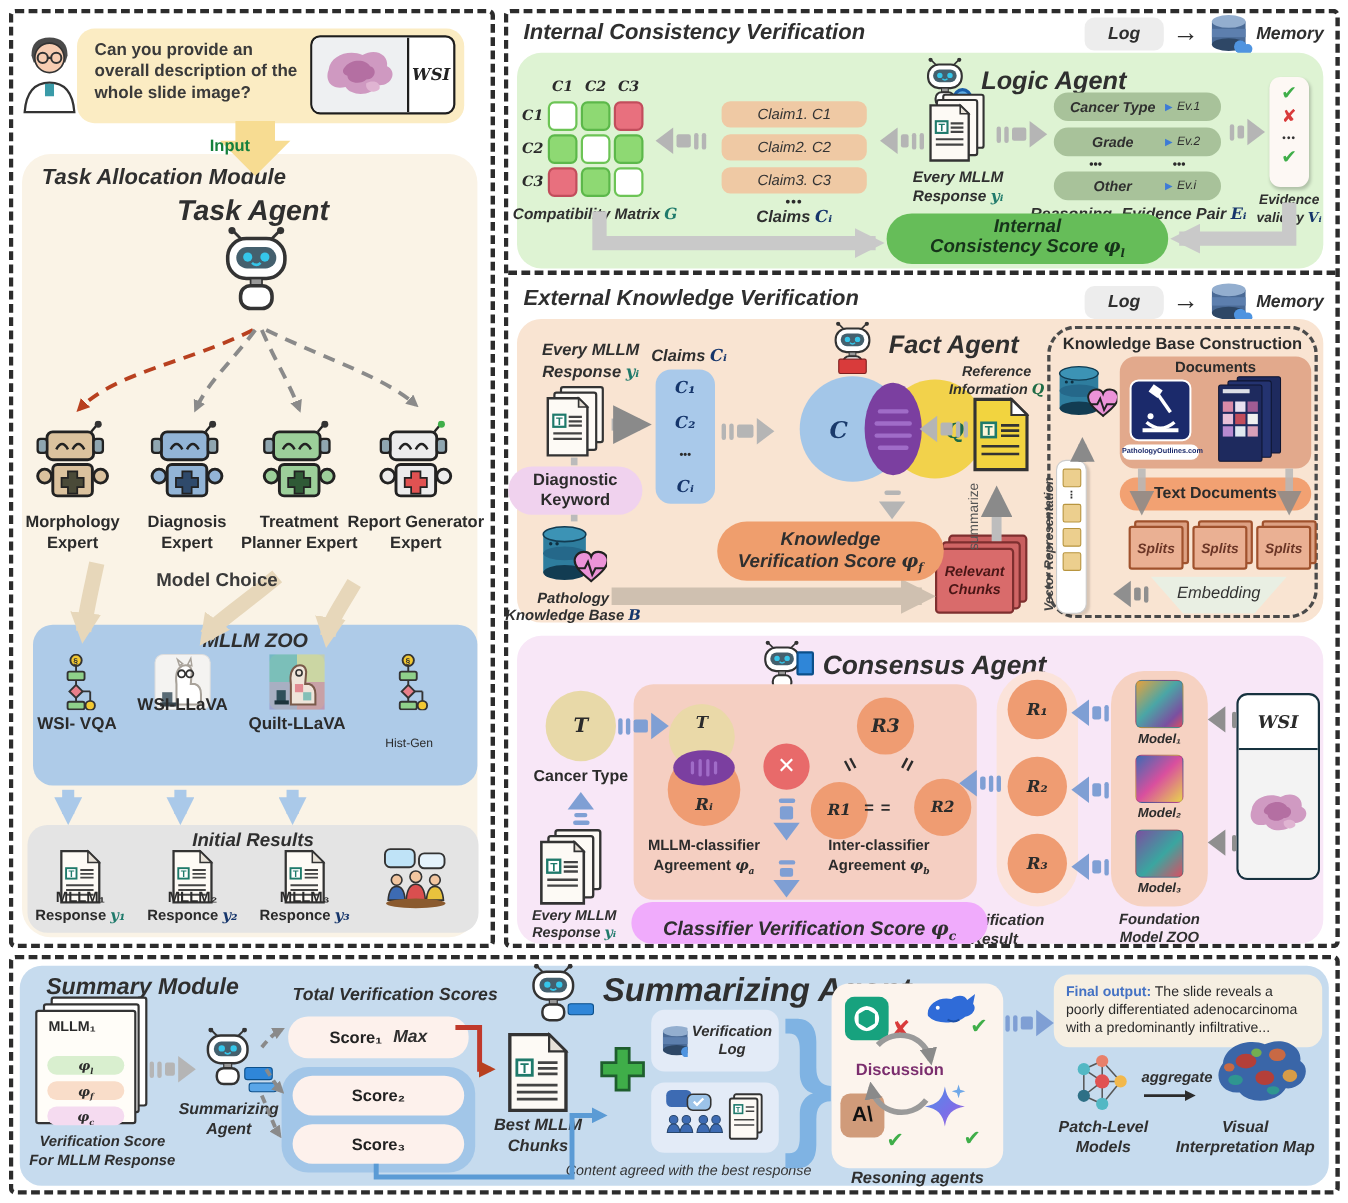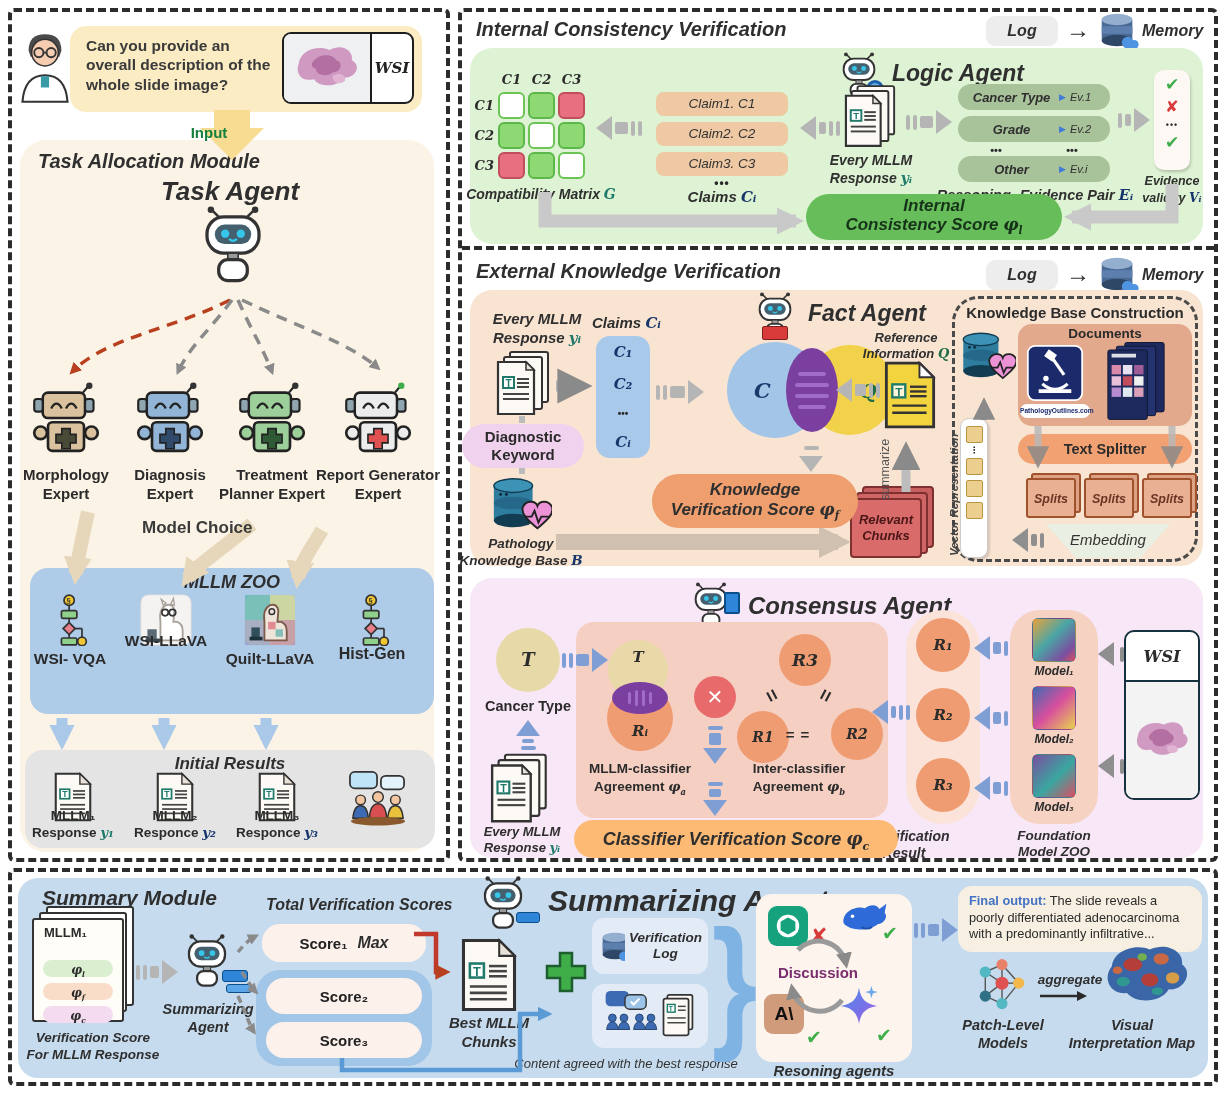--- a/index.html
+++ b/index.html
@@ -379,21 +379,21 @@
     </svg>
   <svg class="abs" width="52" height="52" style="left:244px;top:594px">
       <use href="#sym-llama2"></use>
     </svg>
   <svg class="abs" width="36" height="52" style="left:354px;top:594px">
       <use href="#sym-flow"></use>
     </svg>
   <div class="abs ctr" style="left:18px;top:650px;width:104px;font-size:15.5px;font-weight:600">WSI- VQA</div>
   <div class="abs ctr" style="left:116px;top:632px;width:100px;font-size:15.5px;font-weight:600">WSI-LLaVA</div>
   <div class="abs ctr" style="left:218px;top:650px;width:104px;font-size:15.5px;font-weight:600">Quilt-LLaVA</div>
-  <div class="abs ctr" style="left:324px;top:645px;width:96px;font-size:16px;font-weight:700">Hist-Gen</div>
+  <div class="abs ctr" style="left:324px;top:670px;width:96px;font-size:11px;font-weight:400">Hist-Gen</div>
 
   <div class="box" style="left:25px;top:750px;width:410px;height:98px;background:#e4e4e4;border-radius:18px"></div>
   <div class="abs tt ctr" style="left:25px;top:754px;width:410px;font-size:17px">Initial Results</div>
   <svg class="abs" width="42" height="50" style="left:52px;top:772px">
       <use href="#sym-doc1"></use>
     </svg>
   <svg class="abs" width="42" height="50" style="left:154px;top:772px">
       <use href="#sym-doc1"></use>
     </svg>
   <svg class="abs" width="42" height="50" style="left:256px;top:772px">
@@ -637,21 +637,21 @@
     </div>
   <svg class="abs" width="58" height="58" style="left:1026px;top:344px">
       <use href="#sym-po"></use>
     </svg>
   <div class="abs ctr" style="left:1020px;top:404px;width:70px;height:14px;background:#fff;border-radius:7px;font-size:6.6px;font-weight:bold;color:#1b2a6b;line-height:14px">PathologyOutlines.com</div>
   <svg class="abs" width="60" height="80" style="left:1106px;top:340px">
       <use href="#sym-covers"></use>
     </svg>
 
   <div class="box ctr" style="left:1018px;top:434px;width:174px;height:30px;background:#f2a172;border-radius:15px;line-height:30px">
-    <span class="b" style="font-size:14.5px">Text Splitter</span></div>
+    <span class="b" style="font-size:14.5px">Text Documents</span></div>
 
   <div class="abs" style="left:1026px;top:478px;width:50px;height:40px">
     <div class="abs" style="left:5px;top:-5px;width:50px;height:40px;background:#dda183;border:2px solid #a0522d;border-radius:3px"></div>
     <div class="abs ctr tt" style="left:0;top:0;width:50px;height:40px;background:#eab093;border:2px solid #a0522d;border-radius:3px;font-size:12.5px;color:#6b3526;line-height:38px">Splits</div>
     </div>
   <div class="abs" style="left:1084px;top:478px;width:50px;height:40px">
     <div class="abs" style="left:5px;top:-5px;width:50px;height:40px;background:#dda183;border:2px solid #a0522d;border-radius:3px"></div>
     <div class="abs ctr tt" style="left:0;top:0;width:50px;height:40px;background:#eab093;border:2px solid #a0522d;border-radius:3px;font-size:12.5px;color:#6b3526;line-height:38px">Splits</div>
     </div>
   <div class="abs" style="left:1142px;top:478px;width:50px;height:40px">
@@ -735,21 +735,21 @@
   <div class="abs ctr" style="left:737px;top:711px;width:52px;height:52px;background:#ef9c72;border-radius:50%;line-height:52px"><span class="ms" style="font-size:14px">R1</span></div>
   <div class="abs ctr" style="left:831px;top:708px;width:52px;height:52px;background:#ef9c72;border-radius:50%;line-height:52px"><span class="ms" style="font-size:14px">R2</span></div>
   <div class="abs b" style="left:766px;top:684px;font-size:20px;transform:rotate(62deg)">=</div>
   <div class="abs b" style="left:820px;top:684px;font-size:20px;transform:rotate(-62deg)">=</div>
   <div class="abs b ctr" style="left:776px;top:726px;width:44px;font-size:15px;letter-spacing:1px">= =</div>
   <div class="abs ctr" style="left:724px;top:760px;width:150px;font-size:13.5px;font-weight:600;line-height:1.3">
     <div>Inter-classifier</div>
     <div><span>Agreement</span> <span class="ms"><span>φ</span><sub>b</sub></span></div>
     </div>
 
-  <div class="box ctr raise" style="left:574px;top:820px;width:324px;height:38px;background:#fdba74;border-radius:19px;line-height:38px">
+  <div class="box ctr raise" style="left:574px;top:820px;width:324px;height:38px;background:#f0abfc;border-radius:19px;line-height:48px">
     <span class="tt" style="font-size:18px"><span>Classifier Verification Score</span> <span class="ms"><span>φ</span><sub>c</sub></span></span></div>
 
   <div class="fa left steel" style="left:872px;top:700px;width:38px">
       <i class="b1"></i>
       <i class="b1"></i>
       <i class="sh"></i>
       <i class="tr"></i>
     </div>
 
   <div class="box" style="left:906px;top:610px;width:74px;height:214px;background:#fbe3da;border-radius:37px"></div>

